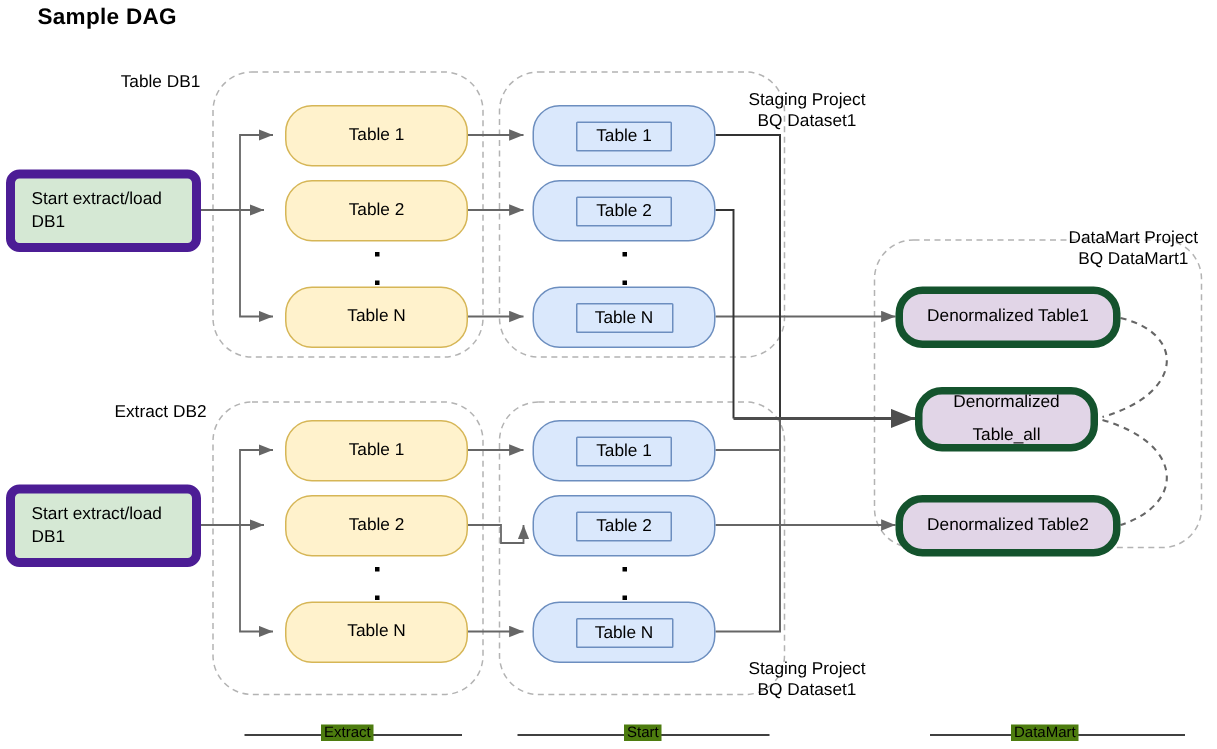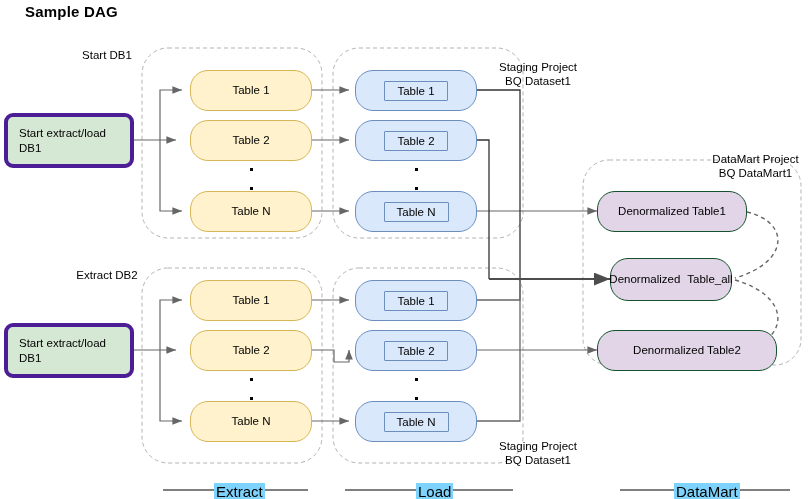--- a/index.html
+++ b/index.html
@@ -22,35 +22,35 @@
   }
 
   .node{
     position:absolute;box-sizing:border-box;
     display:flex;align-items:center;
     font-size:11.5px;line-height:15px;
     border-radius:18px;
   }
   .node.center{justify-content:center;text-align:center;}
 
-  .green{background:#d5e8d4;border:4px solid #4c1d95;padding:0 11px;border-radius:9px;}
+  .green{background:#d5e8d4;border:6px solid #4c1d95;padding:0 11px;border-radius:9px;}
   .yellow{background:#fff2cc;border:1px solid #d6b656;}
   .blue{background:#dae8fc;border:1px solid #6c8ebf;justify-content:center;}
   .blue .inner{
     border:1px solid #6c8ebf;background:#dae8fc;
     padding:2px 12px;font-size:11.5px;line-height:14px;border-radius:1px;
   }
-  .purple{background:#e1d5e7;border:1px solid #14532d;justify-content:center;text-align:left;}
-  .purple.two-line{flex-direction:row;justify-content:center;gap:7px;}
+  .purple{background:#e1d5e7;border:5px solid #14532d;justify-content:center;text-align:left;}
+  .purple.two-line{flex-direction:column;justify-content:center;gap:7px;}
 
   .dots{position:absolute;width:10px;text-align:center;}
   .dots i{display:block;width:3px;height:3px;background:#000;margin:0 auto 16px;}
 
   .phase-label{
-    position:absolute;font-size:15px;background:#7dd3fc;padding:0 2px;
+    position:absolute;font-size:10px;background:#4d7c0f;padding:0 2px;
   }
 </style>
 </head>
 <body>
 
 <div id="canvas">
 
   <div class="title">Sample DAG</div>
 
   <svg class="layer">
@@ -128,21 +128,21 @@
       <path d="M735,280 C790,296 790,336 747,350"></path>
     </g>
 
     <g stroke="#000" stroke-width="1">
       <line x1="163" y1="490" x2="308" y2="490"></line>
       <line x1="345" y1="490" x2="513" y2="490"></line>
       <line x1="620" y1="490" x2="790" y2="490"></line>
     </g>
   </svg>
 
-  <div class="grp-label" style="left:52px;top:48px;width:110px;">Start DB1</div>
+  <div class="grp-label" style="left:52px;top:48px;width:110px;">Table DB1</div>
   <div class="grp-label" style="left:52px;top:268px;width:110px;">Extract DB2</div>
   <div class="grp-label" style="left:478px;top:60px;width:120px;white-space:pre-line;">Staging Project
 BQ Dataset1</div>
   <div class="grp-label" style="left:478px;top:439px;width:120px;white-space:pre-line;">Staging Project
 BQ Dataset1</div>
   <div class="grp-label" style="left:698px;top:152px;width:115px;white-space:pre-line;">DataMart Project
 BQ DataMart1</div>
 
   <div class="node green" style="left:4px;top:113px;width:130px;height:55px;">
     <span>Start extract/load DB1</span>
@@ -207,21 +207,21 @@
     <span class="inner">Table N</span>
   </div>
 
   <div class="node purple" style="left:597px;top:191px;width:150px;height:41px;">
     <span>Denormalized Table1</span>
   </div>
   <div class="node purple two-line" style="left:610px;top:258px;width:122px;height:43px;">
     <span>Denormalized</span>
     <span>Table_all</span>
   </div>
-  <div class="node purple" style="left:597px;top:330px;width:180px;height:41px;">
+  <div class="node purple" style="left:597px;top:330px;width:150px;height:41px;">
     <span>Denormalized Table2</span>
   </div>
 
   <div class="phase-label" style="left:214px;top:483px;">Extract</div>
-  <div class="phase-label" style="left:416px;top:483px;">Load</div>
+  <div class="phase-label" style="left:416px;top:483px;">Start</div>
   <div class="phase-label" style="left:674px;top:483px;">DataMart</div>
 
 </div>
 
 </body></html>

